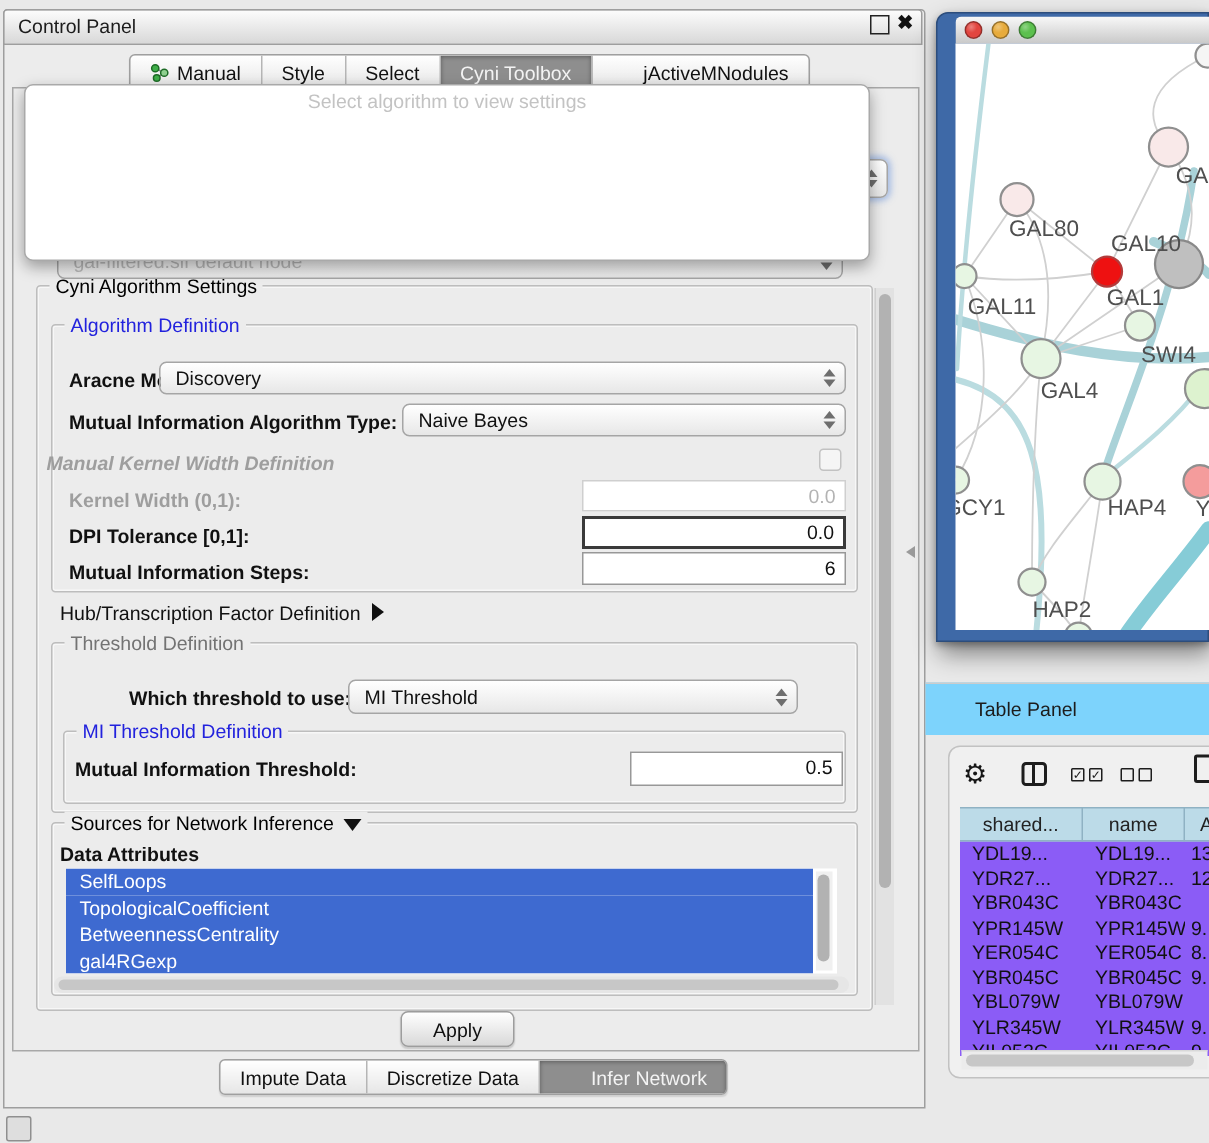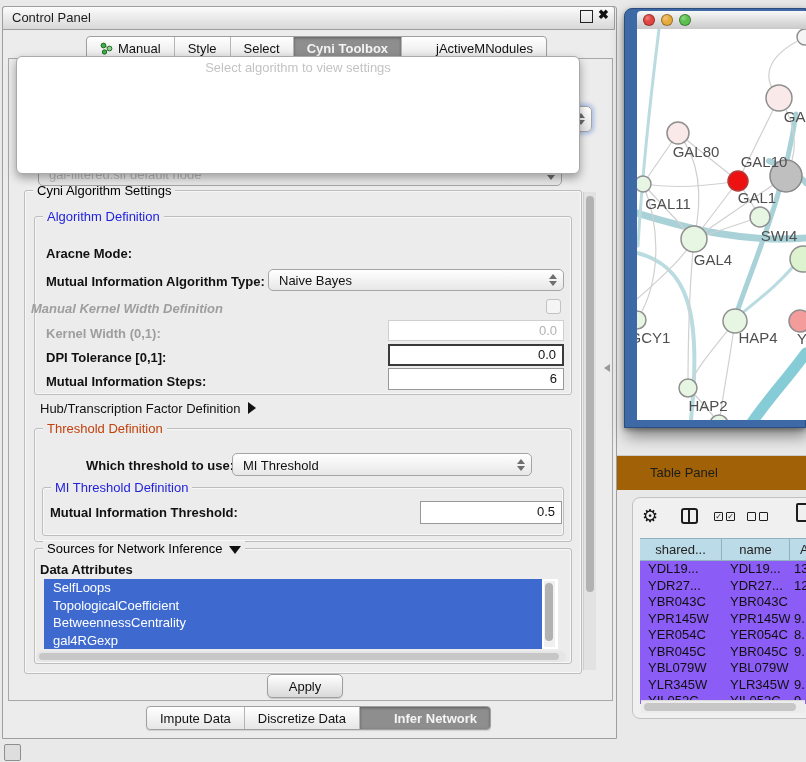--- a/index.html
+++ b/index.html
@@ -13,21 +13,21 @@
                border:1px solid #9e9e9e;border-radius:3px 3px 0 0;box-sizing:border-box;}
   .cp-title{left:12px;top:10px;font-size:13px;color:#1c1c1c;}
   .float-btn{left:580px;top:10px;width:11px;height:11px;border:1.5px solid #222;background:transparent;}
   .close-btn{left:598px;top:7px;font-size:13px;font-weight:bold;color:#111;}
 
   
   .tabgroup{display:inline-flex;border:1px solid #9f9f9f;border-radius:4px;overflow:hidden;
             background:linear-gradient(#ffffff,#e6e6e6);height:22px;box-shadow:0 1px 1px rgba(0,0,0,.12);}
   .tab{display:flex;align-items:center;gap:5px;padding:0 13px;font-size:13px;color:#111;border-right:1px solid #b5b5b5;cursor:default;}
   .tab:last-child{border-right:none;padding-left:34px;}
-  .tab.sel{background:#8e8e8e;color:#f4f4f4;box-shadow:inset 0 1px 3px rgba(0,0,0,.35);font-weight:bold;}
+  .tab.sel{background:#8e8e8e;color:#f4f4f4;box-shadow:inset 0 1px 3px rgba(0,0,0,.35);}
   #top-tabs{left:86px;top:36px;}
   #bottom-tabs{left:146px;top:706px;}
 
   .main-panel{left:8px;top:58px;width:603px;height:641px;border:1px solid #a8a8a8;background:#ececec;}
 
   
   .dropdown{left:16px;top:56px;width:562px;height:116px;background:#ffffff;border:1px solid #a9a9a9;
             border-radius:6px;box-shadow:0 4px 10px rgba(0,0,0,.35);z-index:30;}
   .dd-placeholder{left:0;top:3px;width:100%;text-align:center;font-size:13px;color:#c3c3c3;}
   .dd-item{position:relative;height:16.4px;line-height:16.4px;padding-left:5px;font-size:13.5px;color:#000;white-space:nowrap;}
@@ -42,21 +42,21 @@
   .steppers i{display:block;width:0;height:0;border-left:4px solid transparent;border-right:4px solid transparent;}
   .steppers .up{border-bottom:5px solid #6e6e6e;}
   .steppers .down{border-top:5px solid #6e6e6e;}
   .combo-behind{left:38px;top:161px;width:524px;height:25px;z-index:5;}
   .combo-poke{left:566px;top:106px;width:26px;height:26px;z-index:5;box-shadow:0 0 4px 2px rgba(110,150,220,.55);}
 
   
   .groupbox{border:1px solid #bdbdbd;border-radius:3px;box-shadow:inset 0 0 0 1px rgba(255,255,255,.6);}
   .gtitle{position:absolute;top:-8px;left:8px;background:#ececec;padding:0 4px;font-size:13px;white-space:nowrap;}
   .gtitle.blue{color:#2222dd;}
-  .gtitle.green{color:#c2410c;}
+  .gtitle.green{color:#737373;}
   .lbl{font-size:13px;font-weight:bold;color:#111;white-space:nowrap;}
   .lbl.dis{color:#9e9e9e;}
   .plain{font-size:13px;color:#111;white-space:nowrap;}
 
   .field{background:#ffffff;border:1px solid #989898;box-sizing:border-box;font-size:13px;color:#111;
          text-align:right;padding:0 6px;line-height:19px;}
   .field.strong{border:2px solid #3a3a3a;line-height:17px;}
   .field.dis{border:1px solid #cfcfcf;color:#b3b3b3;}
   .checkbox{width:15px;height:15px;border:1px solid #c2c2c2;border-radius:3px;background:#f5f5f5;box-sizing:border-box;}
 
@@ -82,21 +82,21 @@
 
   
   .net-frame{left:624px;top:8px;width:182px;height:420px;background:#3e69a7;border:1px solid #2c4d7c;
              border-radius:8px 0 0 0;box-shadow:2px 8px 16px rgba(0,0,0,.45),0 2px 5px rgba(0,0,0,.3);box-sizing:border-box;}
   .net-titlebar{left:637px;top:11px;width:169px;height:18px;background:linear-gradient(#f8f8f8,#c9c9c9);
                 border-bottom:1px solid #8f8f8f;border-radius:4px 0 0 0;}
   .light{position:absolute;top:3px;width:12px;height:12px;border-radius:50%;box-sizing:border-box;border:1px solid rgba(0,0,0,.35);}
   .net-canvas{left:637px;top:29px;width:169px;height:391px;background:#ffffff;overflow:hidden;}
 
   
-  .tp-titlebar{left:617px;top:455px;width:189px;height:34px;background:#a16207;border-top:1px solid #cccccc;}
+  .tp-titlebar{left:617px;top:455px;width:189px;height:34px;background:#7dd3fc;border-top:1px solid #cccccc;}
   .tp-title{left:33px;top:9px;font-size:13px;color:#1c1c1c;position:absolute;}
   .tp-panel{left:632px;top:497px;width:180px;height:222px;background:#f0f0f0;border:1px solid #c2c2c2;border-radius:8px 0 0 8px;box-sizing:border-box;}
   .gear{font-size:18px;color:#161616;line-height:18px;}
   .cols-icon{width:17px;height:16px;border:2px solid #1d1d1d;border-radius:3px;box-sizing:border-box;position:relative;}
   .cols-icon::after{content:"";position:absolute;left:5px;top:0;width:2px;height:100%;background:#1d1d1d;}
   .cb-pair{display:flex;gap:3px;}
   .cb{width:9px;height:9px;border:1.5px solid #1d1d1d;border-radius:1px;box-sizing:border-box;font-size:8px;line-height:7px;color:#1d1d1d;text-align:center;}
   .doc-icon{width:14px;height:19px;border:2px solid #1d1d1d;border-radius:2px;box-sizing:border-box;}
 
   .tbl{left:640px;top:538px;width:184px;height:166px;background:#8b5cf6;overflow:hidden;}
@@ -165,20 +165,27 @@
     <span class="gtitle">Cyni Algorithm Settings</span>
   </div>
   <div class="abs vtrack" style="left:583px;top:192px;width:12px;height:478px;">
     <div class="abs vthumb" style="left:2px;top:4px;width:8px;height:396px;"></div>
   </div>
 
   <div class="abs groupbox" style="left:34px;top:216px;width:536px;height:177px;">
     <span class="gtitle blue">Algorithm Definition</span>
   </div>
   <div class="abs lbl" style="left:46px;top:246px;">Aracne Mode:</div>
+  <div class="abs combo" style="left:106px;top:241px;width:458px;height:22px;">
+    <span class="val">Discovery</span>
+    <span class="steppers">
+        <i class="up"></i>
+        <i class="down"></i>
+      </span>
+  </div>
   <div class="abs lbl" style="left:46px;top:274px;">Mutual Information Algorithm Type:</div>
   <div class="abs combo" style="left:268px;top:269px;width:296px;height:22px;">
     <span class="val">Naive Bayes</span>
     <span class="steppers">
         <i class="up"></i>
         <i class="down"></i>
       </span>
   </div>
   <div class="abs lbl dis" style="left:31px;top:301px;font-style:italic;">Manual Kernel Width Definition</div>
   <div class="abs checkbox" style="left:546px;top:299px;"></div>

